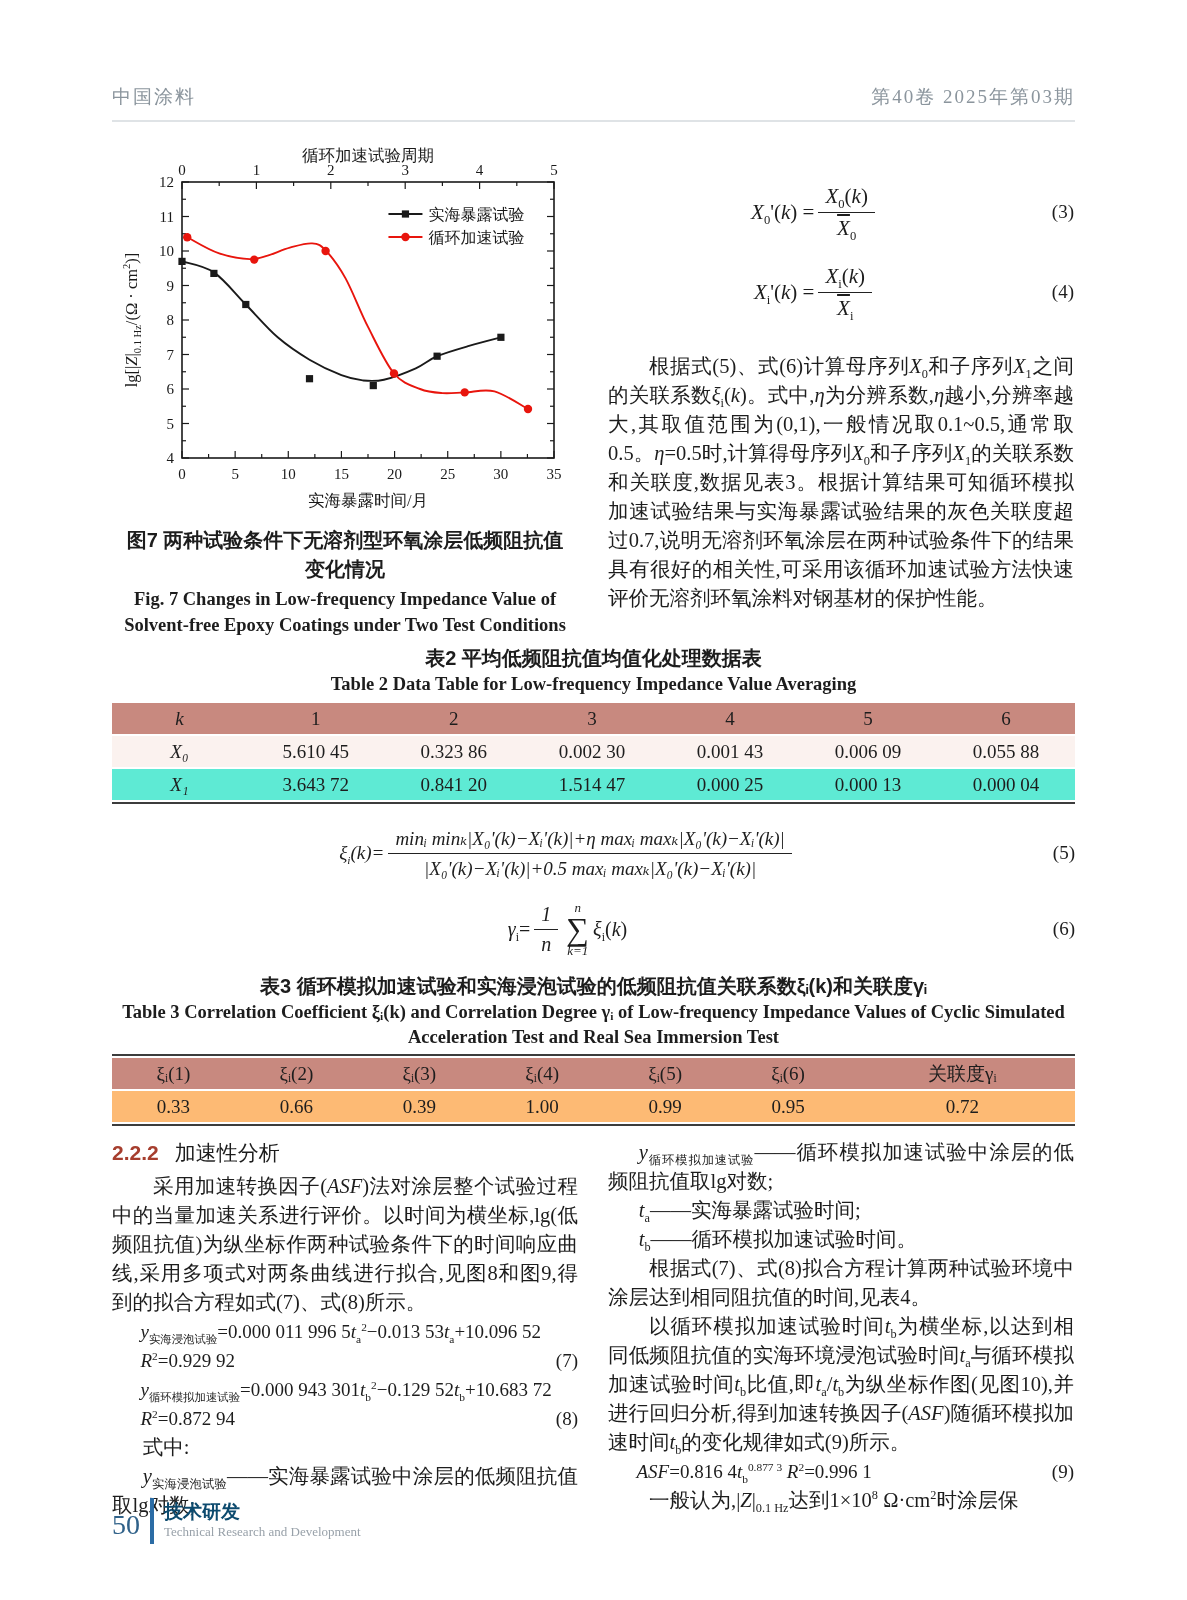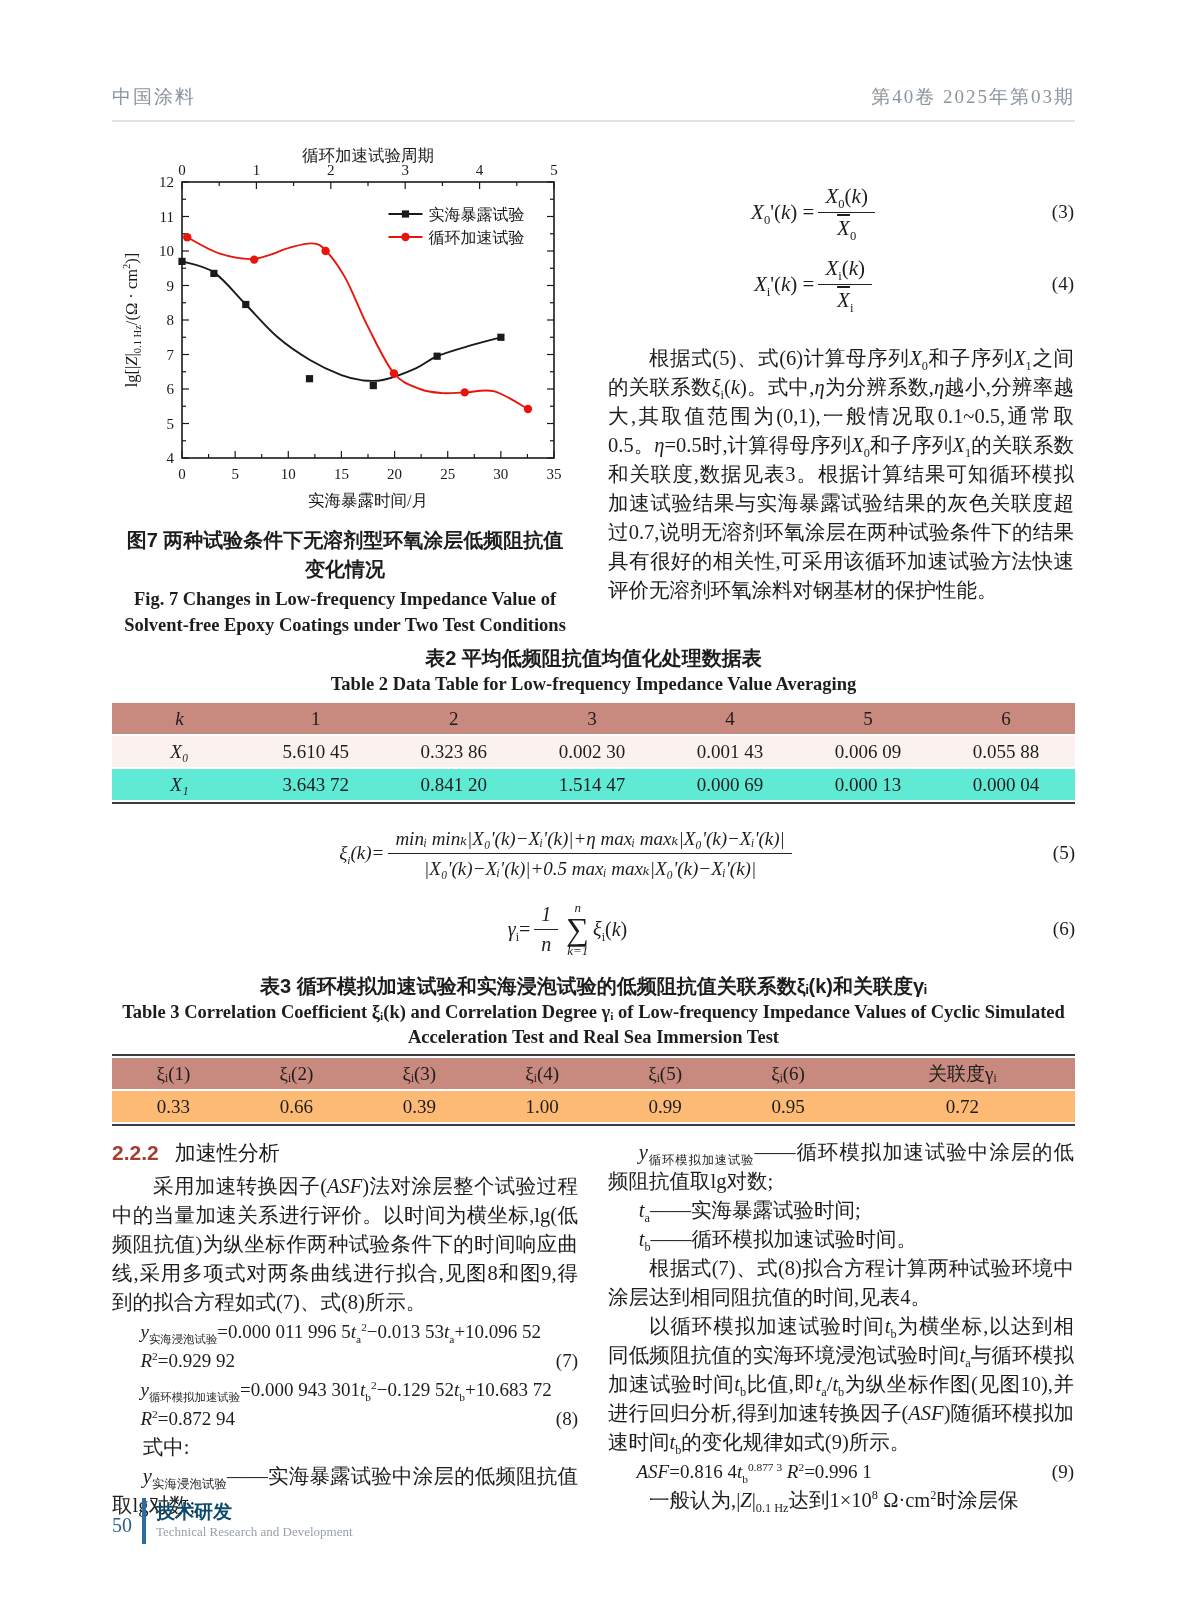--- a/index.html
+++ b/index.html
@@ -60,21 +60,21 @@
   #table2 .row-pink td{background:#5eead4;}
   #table2 td:first-child,#table2 th:first-child{font-style:italic;}
   #table3{border-top:2.5px solid #3c3c3c;border-bottom:2px solid #3c3c3c;}
   #table3 tbody td{background:#fdba74;}
   
   .sec{font-family:"Liberation Sans","DejaVu Sans",sans-serif;font-size:21px;
        line-height:30px;margin:0 0 4px 0;}
   .sec .no{color:#a63e2e;font-weight:bold;margin-right:16px;}
   
   .footer{position:absolute;left:112px;top:1498px;display:flex;align-items:center;}
-  .footer .pno{font-size:20px;color:#2f6189;margin-right:10px;margin-top:8px;}
+  .footer .pno{font-size:28px;color:#2f6189;margin-right:10px;margin-top:8px;}
   .footer .bar{width:4px;height:46px;background:#2b6ca5;margin-right:10px;}
   .footer .fzh{font-family:"Liberation Sans","DejaVu Sans",sans-serif;font-weight:bold;
                font-size:19px;color:#0c4a6e;line-height:22px;}
   .footer .fen{font-size:13px;color:#98a1a9;line-height:18px;}
   .mt6{margin-top:6px;} .mt10{margin-top:10px;} .mt12{margin-top:12px;} .mt24{margin-top:24px;}
 </style>
 </head>
 <body>
 
 <div class="page">
@@ -220,21 +220,21 @@
       <div class="eqrow eq34" style="margin-top:42px;">
         <span class="eqbody">
           <span class="eqpart"><span class="it">X</span><sub>0</sub><span>'(</span><span class="it">k</span><span>) = </span></span>
           <span class="frac">
             <span class="num"><span class="it">X</span><sub>0</sub><span>(</span><span class="it">k</span><span>)</span></span>
             <span class="den"><span class="it ovl">X</span><sub>0</sub></span>
           </span>
         </span>
         <span class="eqno">(3)</span>
       </div>
-      <div class="eqrow eq34" style="margin-top:0;">
+      <div class="eqrow eq34" style="margin-top:8px;">
         <span class="eqbody">
           <span class="eqpart"><span class="it">X</span><sub>i</sub><span>'(</span><span class="it">k</span><span>) = </span></span>
           <span class="frac">
             <span class="num"><span class="it">X</span><sub>i</sub><span>(</span><span class="it">k</span><span>)</span></span>
             <span class="den"><span class="it ovl">X</span><sub>i</sub></span>
           </span>
         </span>
         <span class="eqno">(4)</span>
       </div>
       <p class="para mt24"><span>根据式(5)、式(6)计算母序列</span><span class="it">X</span><sub>0</sub><span>和子序列</span><span class="it">X</span><sub>1</sub><span>之间的关联系数</span><span class="it">ξ</span><sub>i</sub><span>(</span><span class="it">k</span><span>)。式中,</span><span class="it">η</span><span>为分辨系数,</span><span class="it">η</span><span>越小,分辨率越大,其取值范围为(0,1),一般情况取0.1~0.5,通常取0.5。</span><span class="it">η</span><span>=0.5时,计算得母序列</span><span class="it">X</span><sub>0</sub><span>和子序列</span><span class="it">X</span><sub>1</sub><span>的关联系数和关联度,数据见表3。根据计算结果可知循环模拟加速试验结果与实海暴露试验结果的灰色关联度超过0.7,说明无溶剂环氧涂层在两种试验条件下的结果具有很好的相关性,可采用该循环加速试验方法快速评价无溶剂环氧涂料对钢基材的保护性能。</span></p>
@@ -264,21 +264,21 @@
             <td>0.002 30</td>
             <td>0.001 43</td>
             <td>0.006 09</td>
             <td>0.055 88</td>
           </tr>
           <tr class="row-pink">
             <td>X₁</td>
             <td>3.643 72</td>
             <td>0.841 20</td>
             <td>1.514 47</td>
-            <td>0.000 69</td>
+            <td>0.000 25</td>
             <td>0.000 13</td>
             <td>0.000 04</td>
           </tr>
         </tbody>
     </table>
   </div>
 
   <div class="eqrow eq5row">
     <span class="eqbody">
       <span class="eqpart"><span class="it">ξ</span><sub>i</sub><span>(</span><span class="it">k</span><span>)=</span></span>

